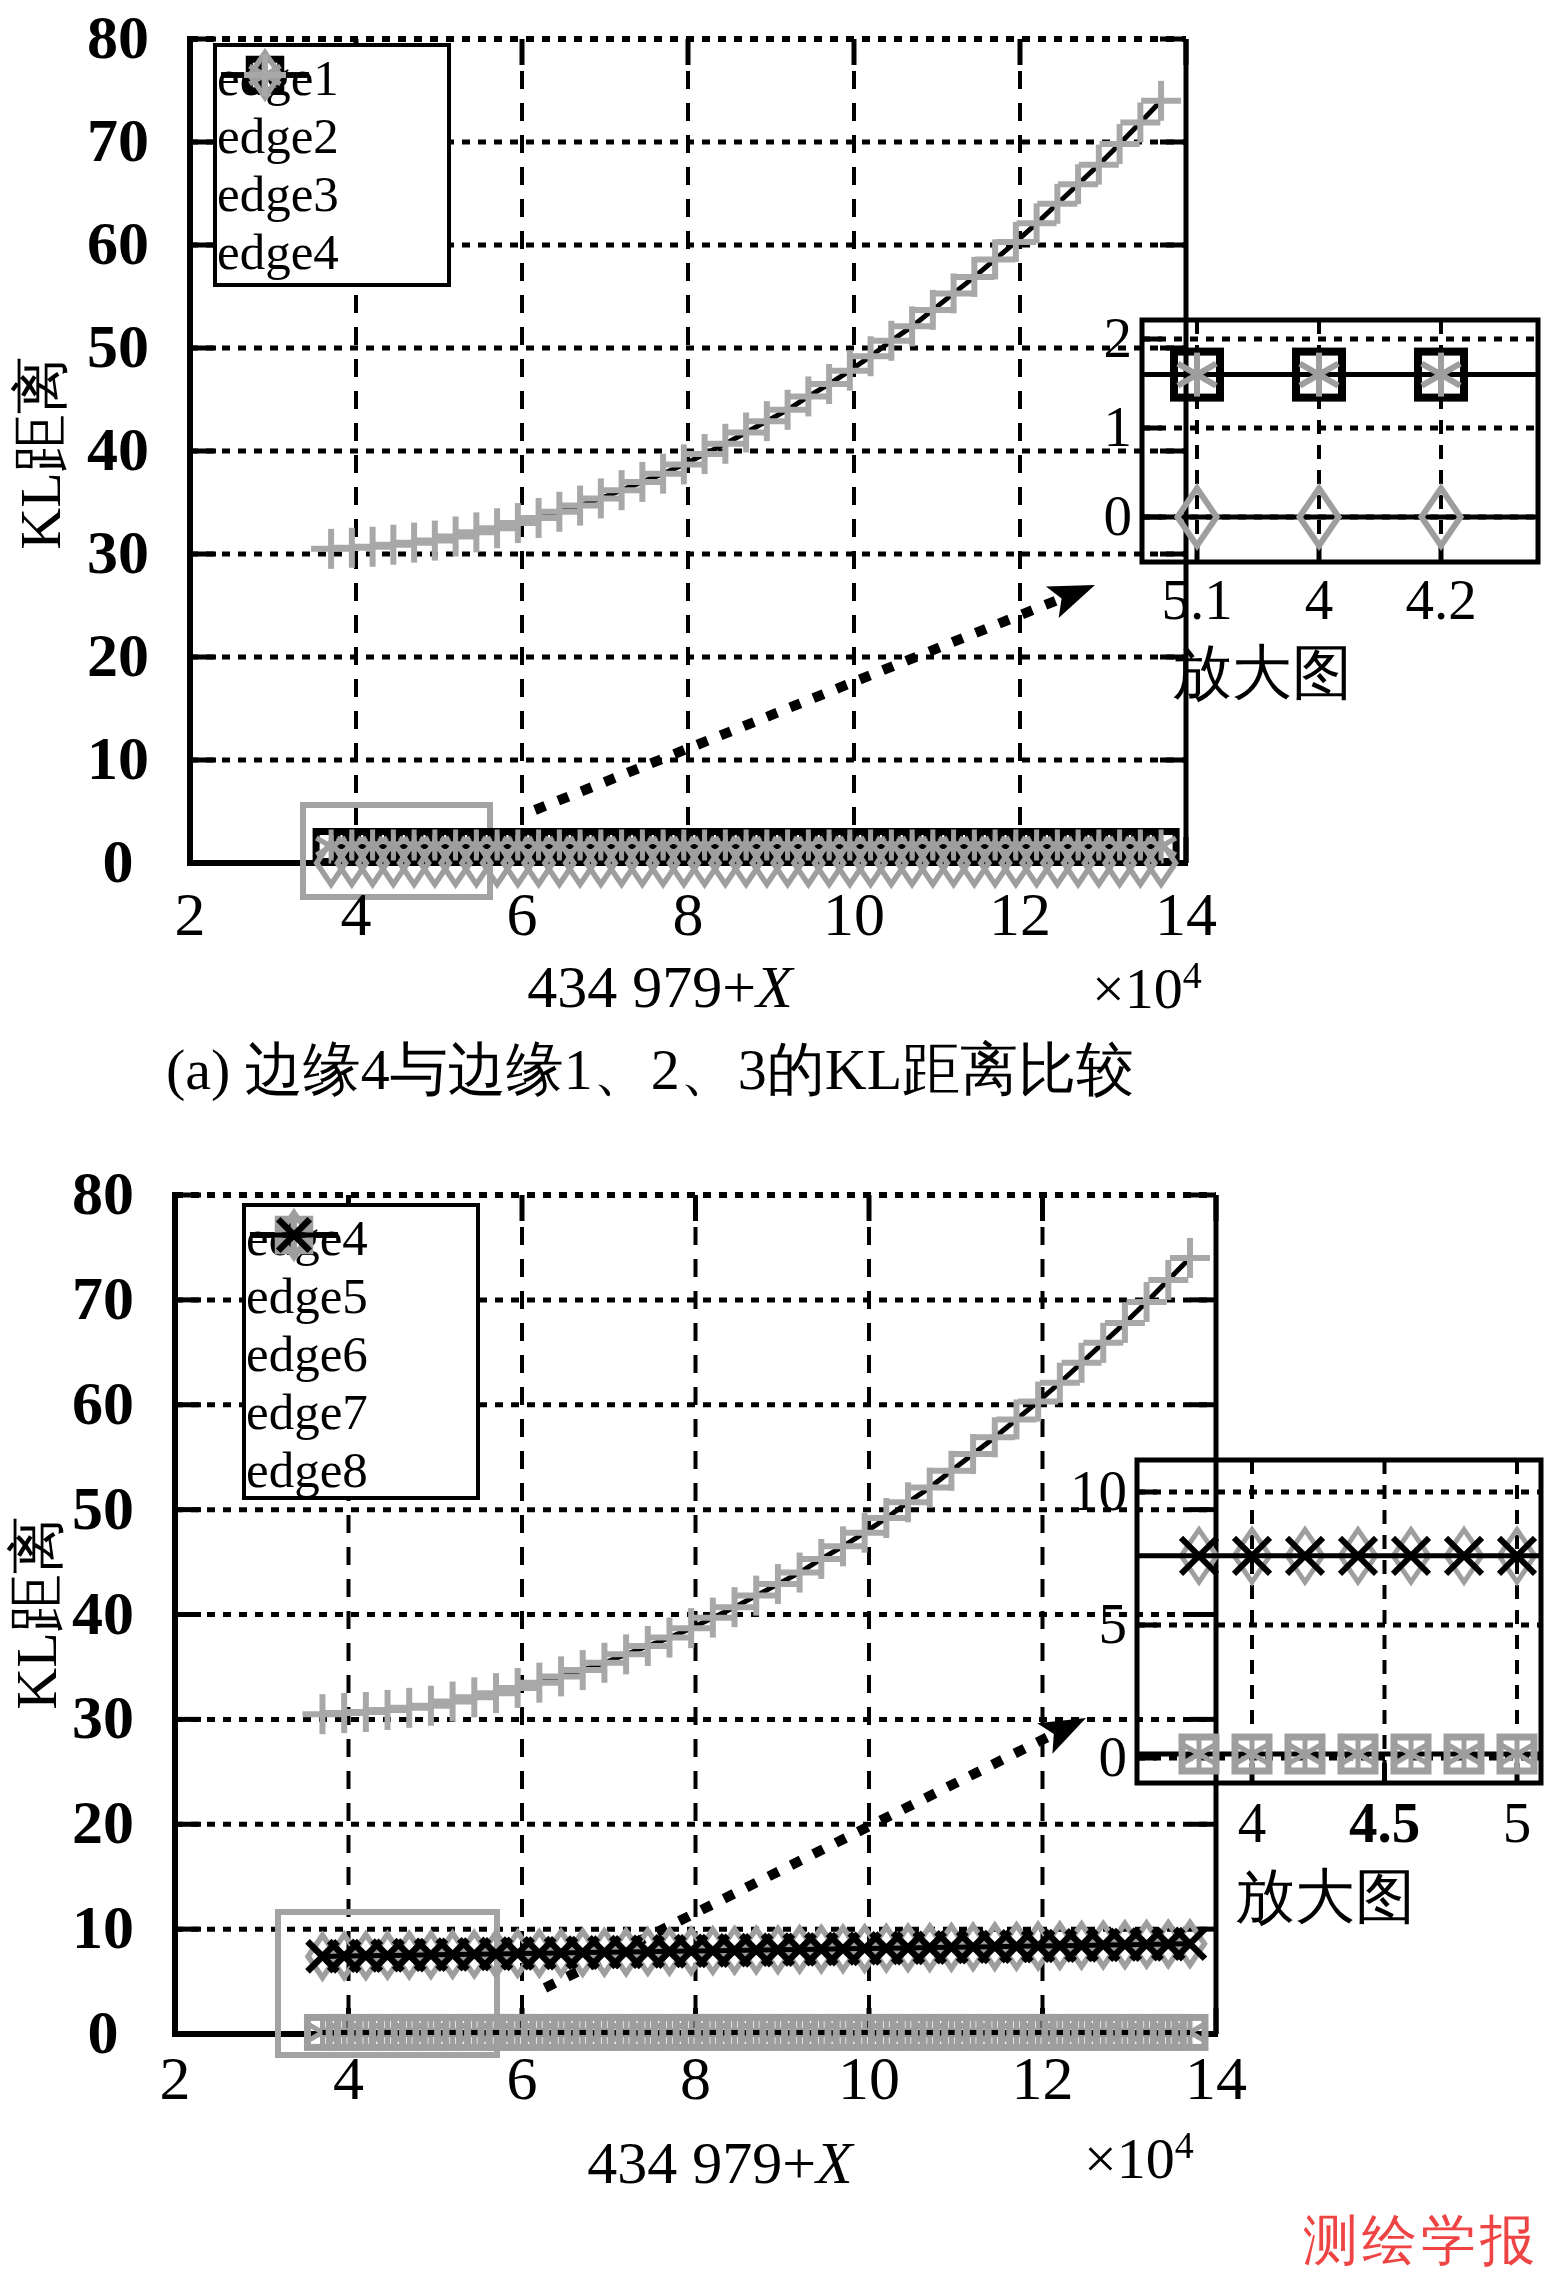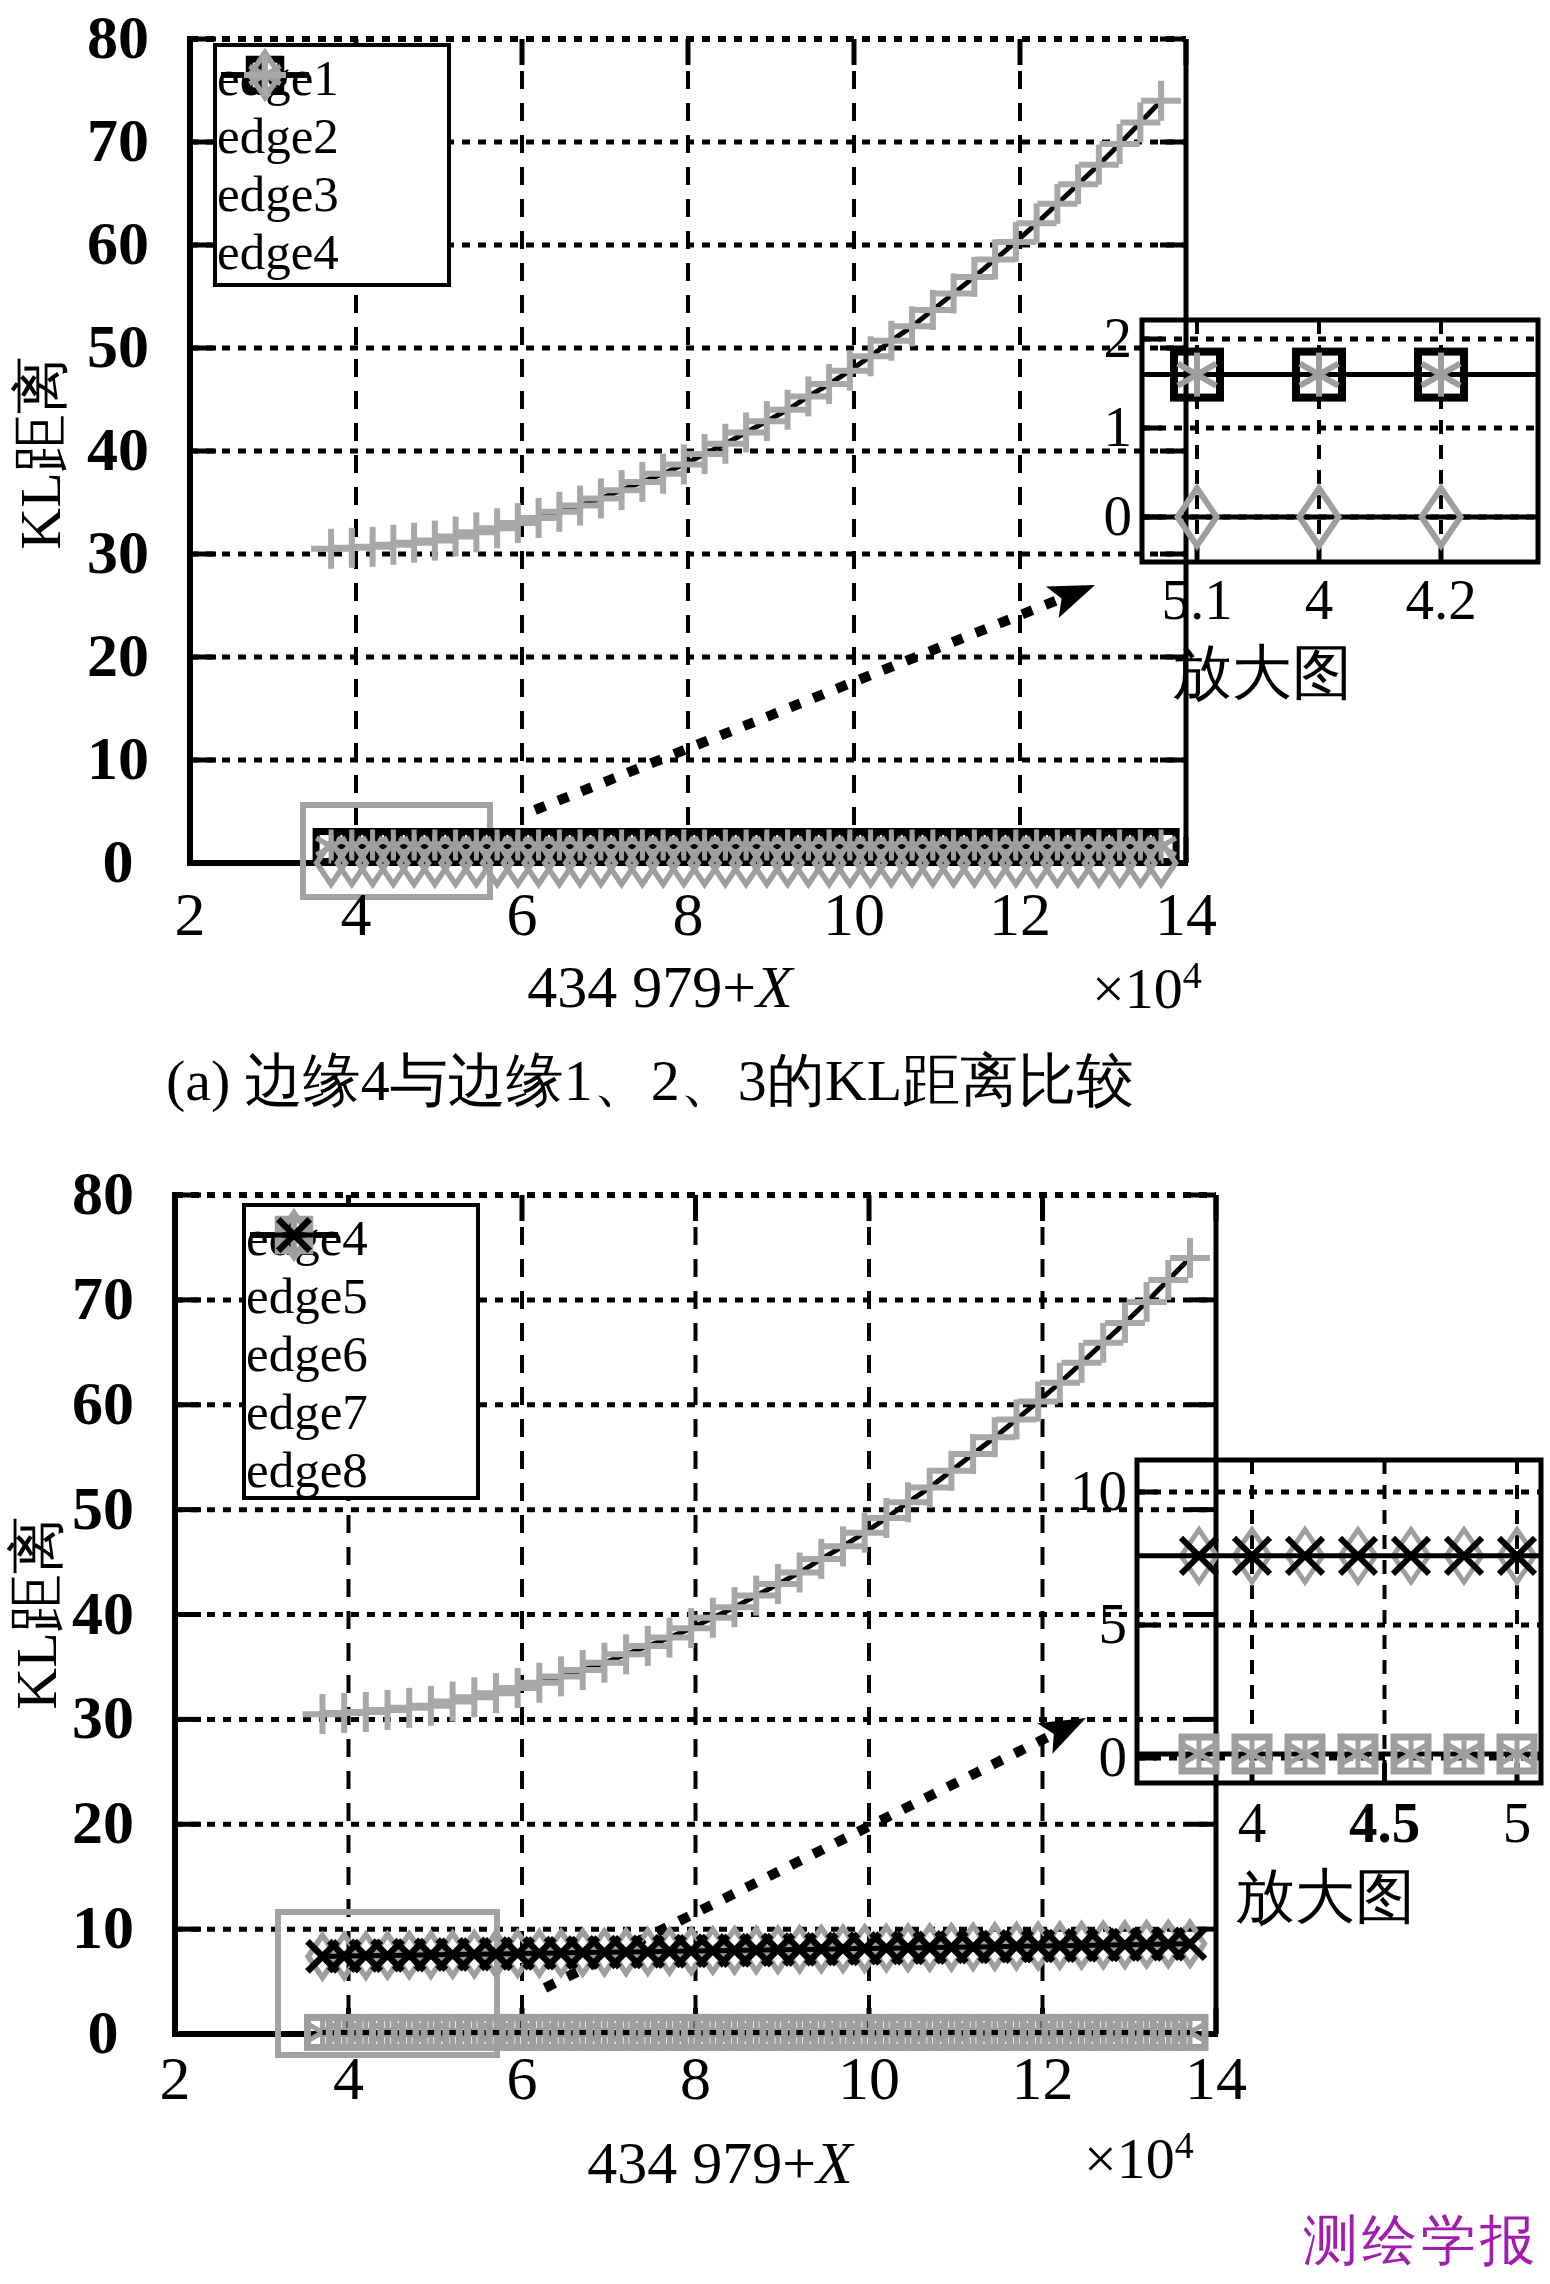--- a/index.html
+++ b/index.html
@@ -16,21 +16,21 @@
   .xscale{font-size:58px;}
   .xscale sup{font-size:38px;}
   .ylabel{width:320px;height:66px;text-align:center;font-size:58px;transform:rotate(-90deg);}
   .caption{font-size:58px;text-align:center;}
   .maglabel{width:320px;text-align:left;font-size:60px;}
   .legend{position:absolute;background:#fff;border:4px solid #000;box-sizing:border-box;
           display:flex;flex-direction:column;justify-content:space-around;padding:2px 0;}
   .legend .row{display:flex;align-items:center;height:100%;}
   .legend .row svg{position:static;flex:0 0 auto;}
   .legend .row span{font-size:51px;}
-  .watermark{font-size:55px;color:#a21caf;letter-spacing:4px;}
+  .watermark{font-size:55px;color:#ef4444;letter-spacing:4px;}
 </style>
 </head>
 <body>
 
 <div id="fig">
   <svg id="canvas" width="1550" height="2284" viewBox="0 0 1550 2284">
       <g>
         <line x1="356" y1="39" x2="356" y2="863" stroke="#000" stroke-width="4" stroke-dasharray="18 14"></line>
         <line x1="522" y1="39" x2="522" y2="863" stroke="#000" stroke-width="4" stroke-dasharray="18 14"></line>
         <line x1="688" y1="39" x2="688" y2="863" stroke="#000" stroke-width="4" stroke-dasharray="18 14"></line>
@@ -943,21 +943,21 @@
     </svg>
 
   <div class="lbl ylabel" style="left:-116px;top:420px;">KL距离</div>
   <div class="lbl xlabel" style="left:380px;top:956px;width:560px;text-align:center;">
     <span>434 979+</span><span class="var">X</span>
   </div>
   <div class="lbl xscale" style="left:1092px;top:956px;">
     <span>×10</span><sup>4</sup>
   </div>
   <div class="lbl maglabel" style="left:1172px;top:642px;">放大图</div>
-  <div class="lbl caption" style="left:0px;top:1040px;width:1300px;margin-top:11px;">(a) 边缘4与边缘1、2、3的KL距离比较</div>
+  <div class="lbl caption" style="left:0px;top:1040px;width:1300px;">(a) 边缘4与边缘1、2、3的KL距离比较</div>
 
   <div class="lbl ylabel" style="left:-120px;top:1580px;">KL距离</div>
   <div class="lbl xlabel" style="left:440px;top:2132px;width:560px;text-align:center;">
     <span>434 979+</span><span class="var">X</span>
   </div>
   <div class="lbl xscale" style="left:1084px;top:2126px;">
     <span>×10</span><sup>4</sup>
   </div>
   <div class="lbl maglabel" style="left:1235px;top:1866px;">放大图</div>
 

